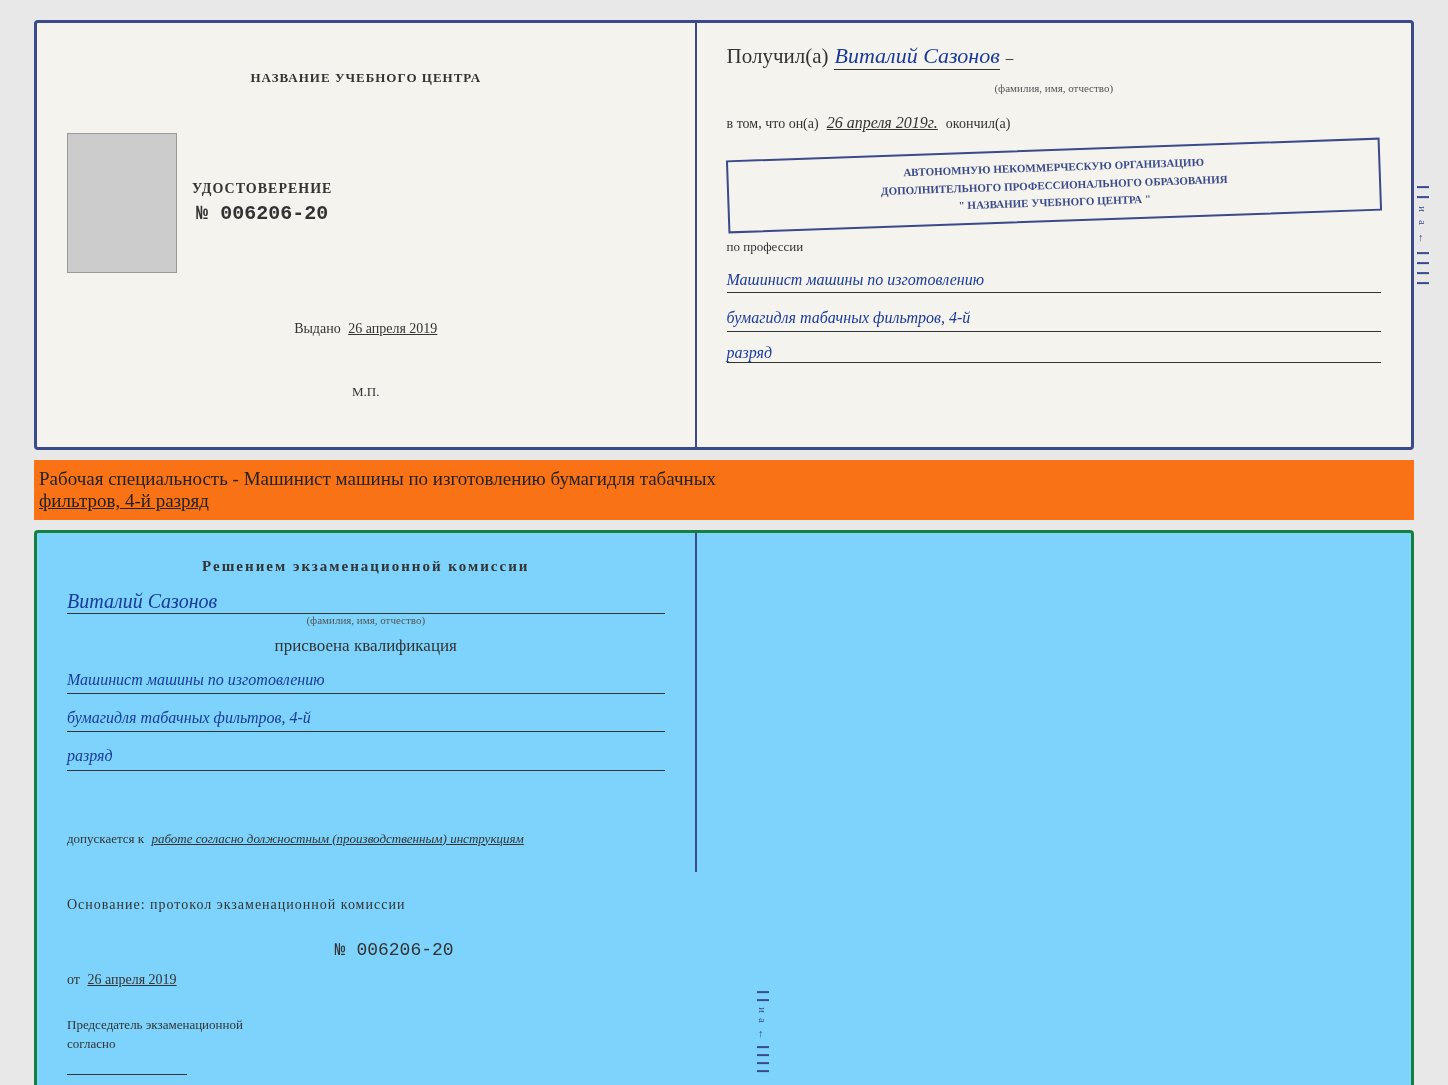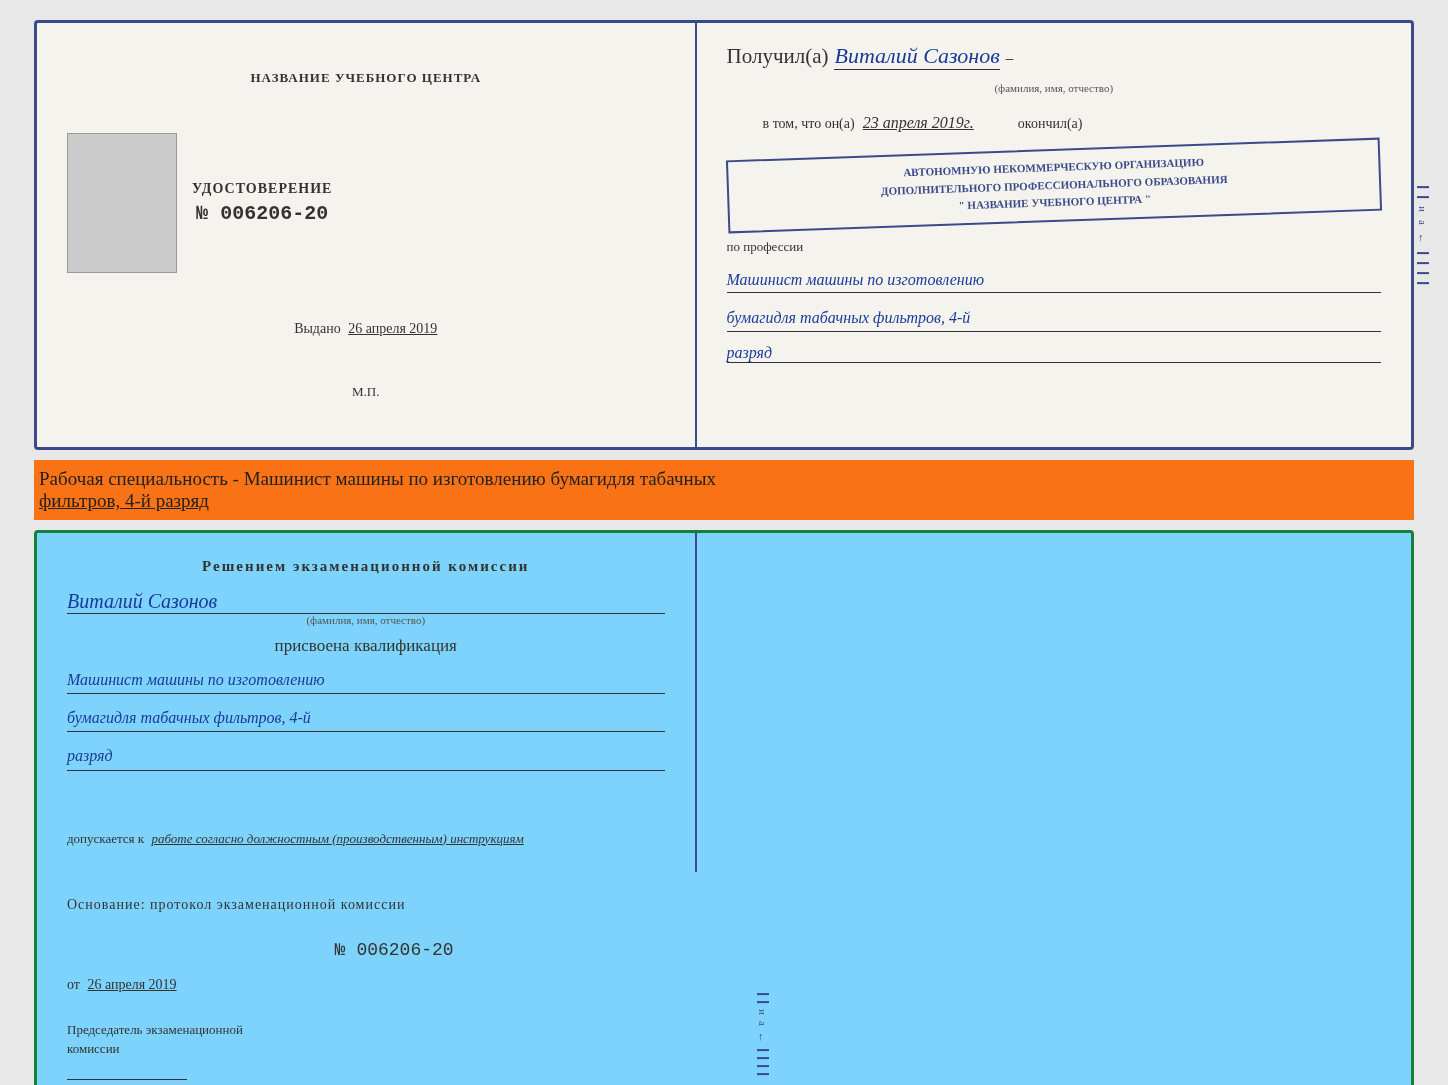--- a/index.html
+++ b/index.html
@@ -116,21 +116,20 @@
 
     .recipient-sub {
       font-size: 11px;
       color: #555;
       text-align: center;
     }
 
     .confirm-line {
       font-size: 14px;
       color: #333;
-      margin-left: 36px;
     }
 
     .date-underline {
       font-style: italic;
       text-decoration: underline;
       color: #333;
     }
 
     .org-block {
       border: 2px solid #3a4a8a;
@@ -292,21 +291,20 @@
       color: #333;
       font-family: 'Courier New', monospace;
       text-align: center;
       margin-top: 15px;
     }
 
     .protocol-date {
       font-size: 14px;
       color: #333;
       text-align: left;
-      margin-top: 5px;
     }
 
     .chairman-block {
       margin-top: 15px;
     }
 
     .role-title {
       font-size: 13px;
       color: #333;
       line-height: 1.5;
@@ -359,21 +357,21 @@
 
       <div style="display:flex; align-items:baseline; gap:6px; flex-wrap:wrap;">
         <span class="recipient-line">Получил(а)</span>
         <span class="recipient-name">Виталий Сазонов</span>
         <span style="font-size:15px;">–</span>
       </div>
       <div class="recipient-sub">(фамилия, имя, отчество)</div>
 
       <div style="display:flex; align-items:baseline; gap:8px; flex-wrap:wrap; margin-top:8px;">
         <span class="confirm-line">в том, что он(а)</span>
-        <span class="date-underline" style="font-style:italic;">23 апреля 2019г.</span>
+        <span class="date-underline" style="font-style:italic;">26 апреля 2019г.</span>
         <span class="confirm-line">окончил(а)</span>
       </div>
 
       <div class="org-block">
         <div class="org-block-text">
           <span>АВТОНОМНУЮ НЕКОММЕРЧЕСКУЮ ОРГАНИЗАЦИЮ</span><br>
           <span>ДОПОЛНИТЕЛЬНОГО ПРОФЕССИОНАЛЬНОГО ОБРАЗОВАНИЯ</span><br>
           <span>" НАЗВАНИЕ УЧЕБНОГО ЦЕНТРА "</span>
         </div>
       </div>
@@ -433,21 +431,21 @@
       <div class="protocol-number">№  006206-20</div>
 
       <div class="protocol-date">
         <span>от</span>
         <span style="text-decoration:underline; margin-left:4px;">26 апреля 2019</span>
       </div>
 
       <div class="chairman-block">
         <div class="role-title">
           <span>Председатель экзаменационной</span><br>
-          <span>комиссии</span>
+          <span>согласно</span>
         </div>
         <div class="sig-line"></div>
       </div>
 
       <div style="margin-top:20px;">
         <div class="role-title">
           <span>Руководитель учебного</span><br>
           <span>Центра</span>
         </div>
         <div class="sig-line"></div>

